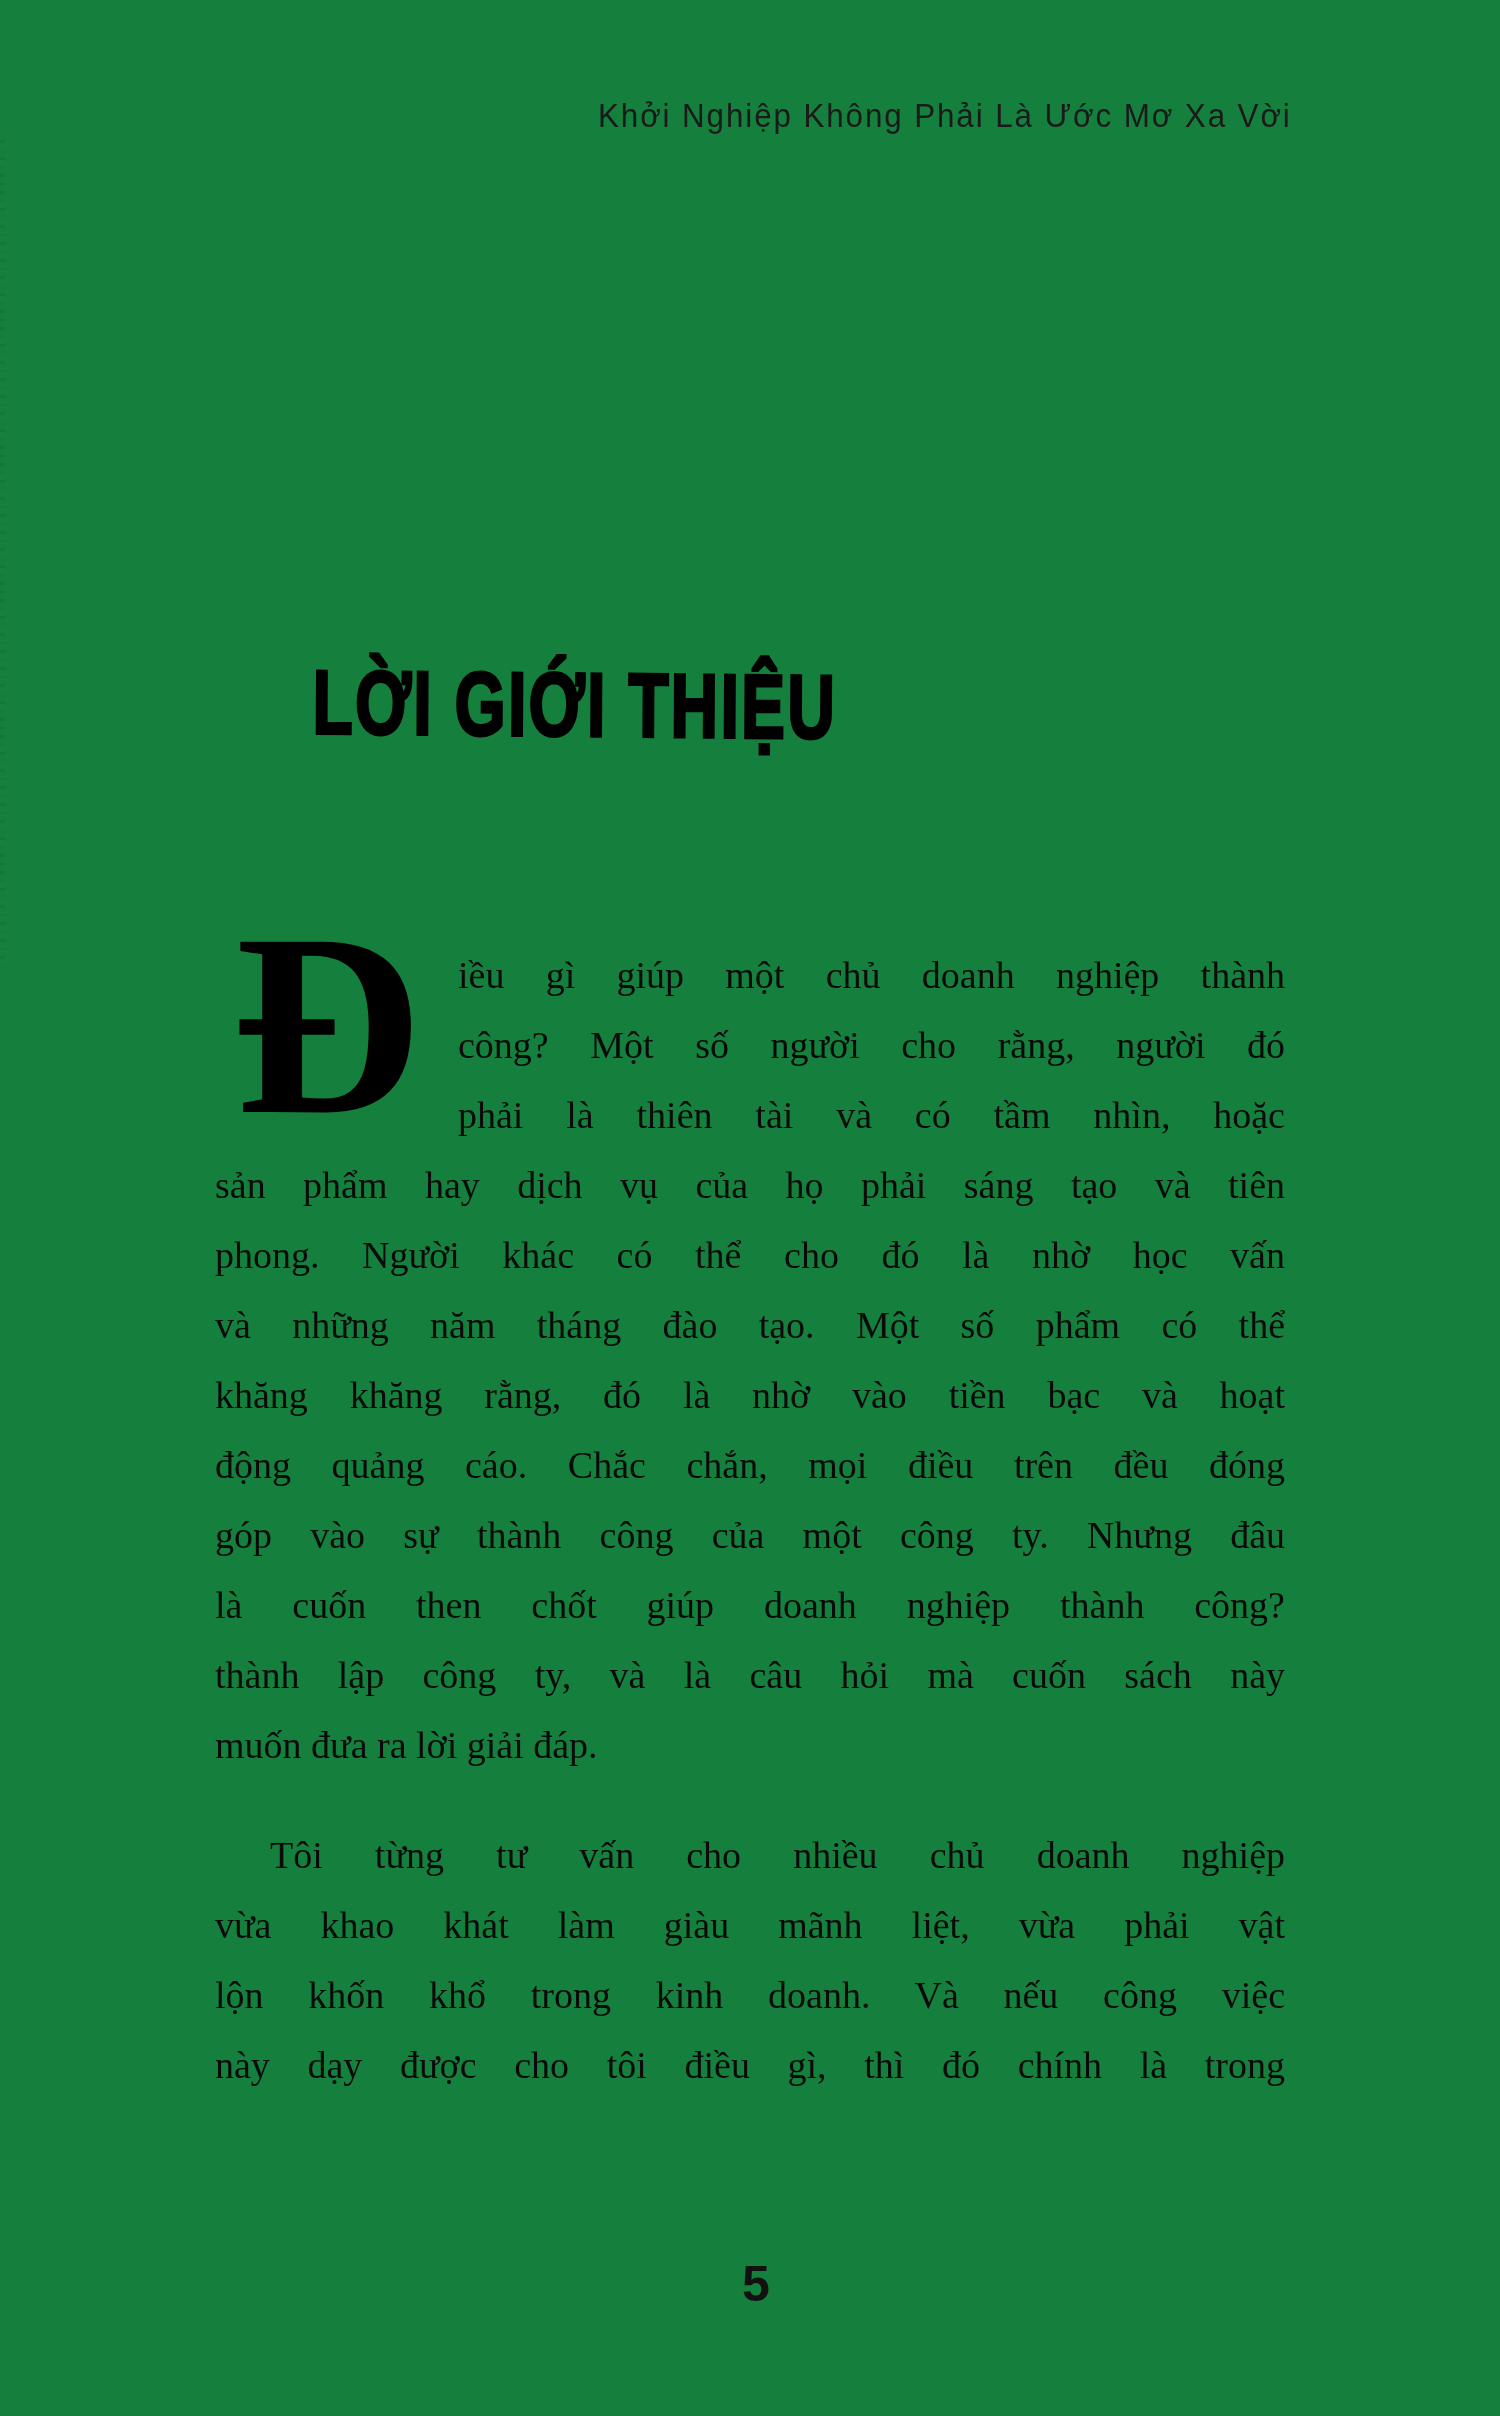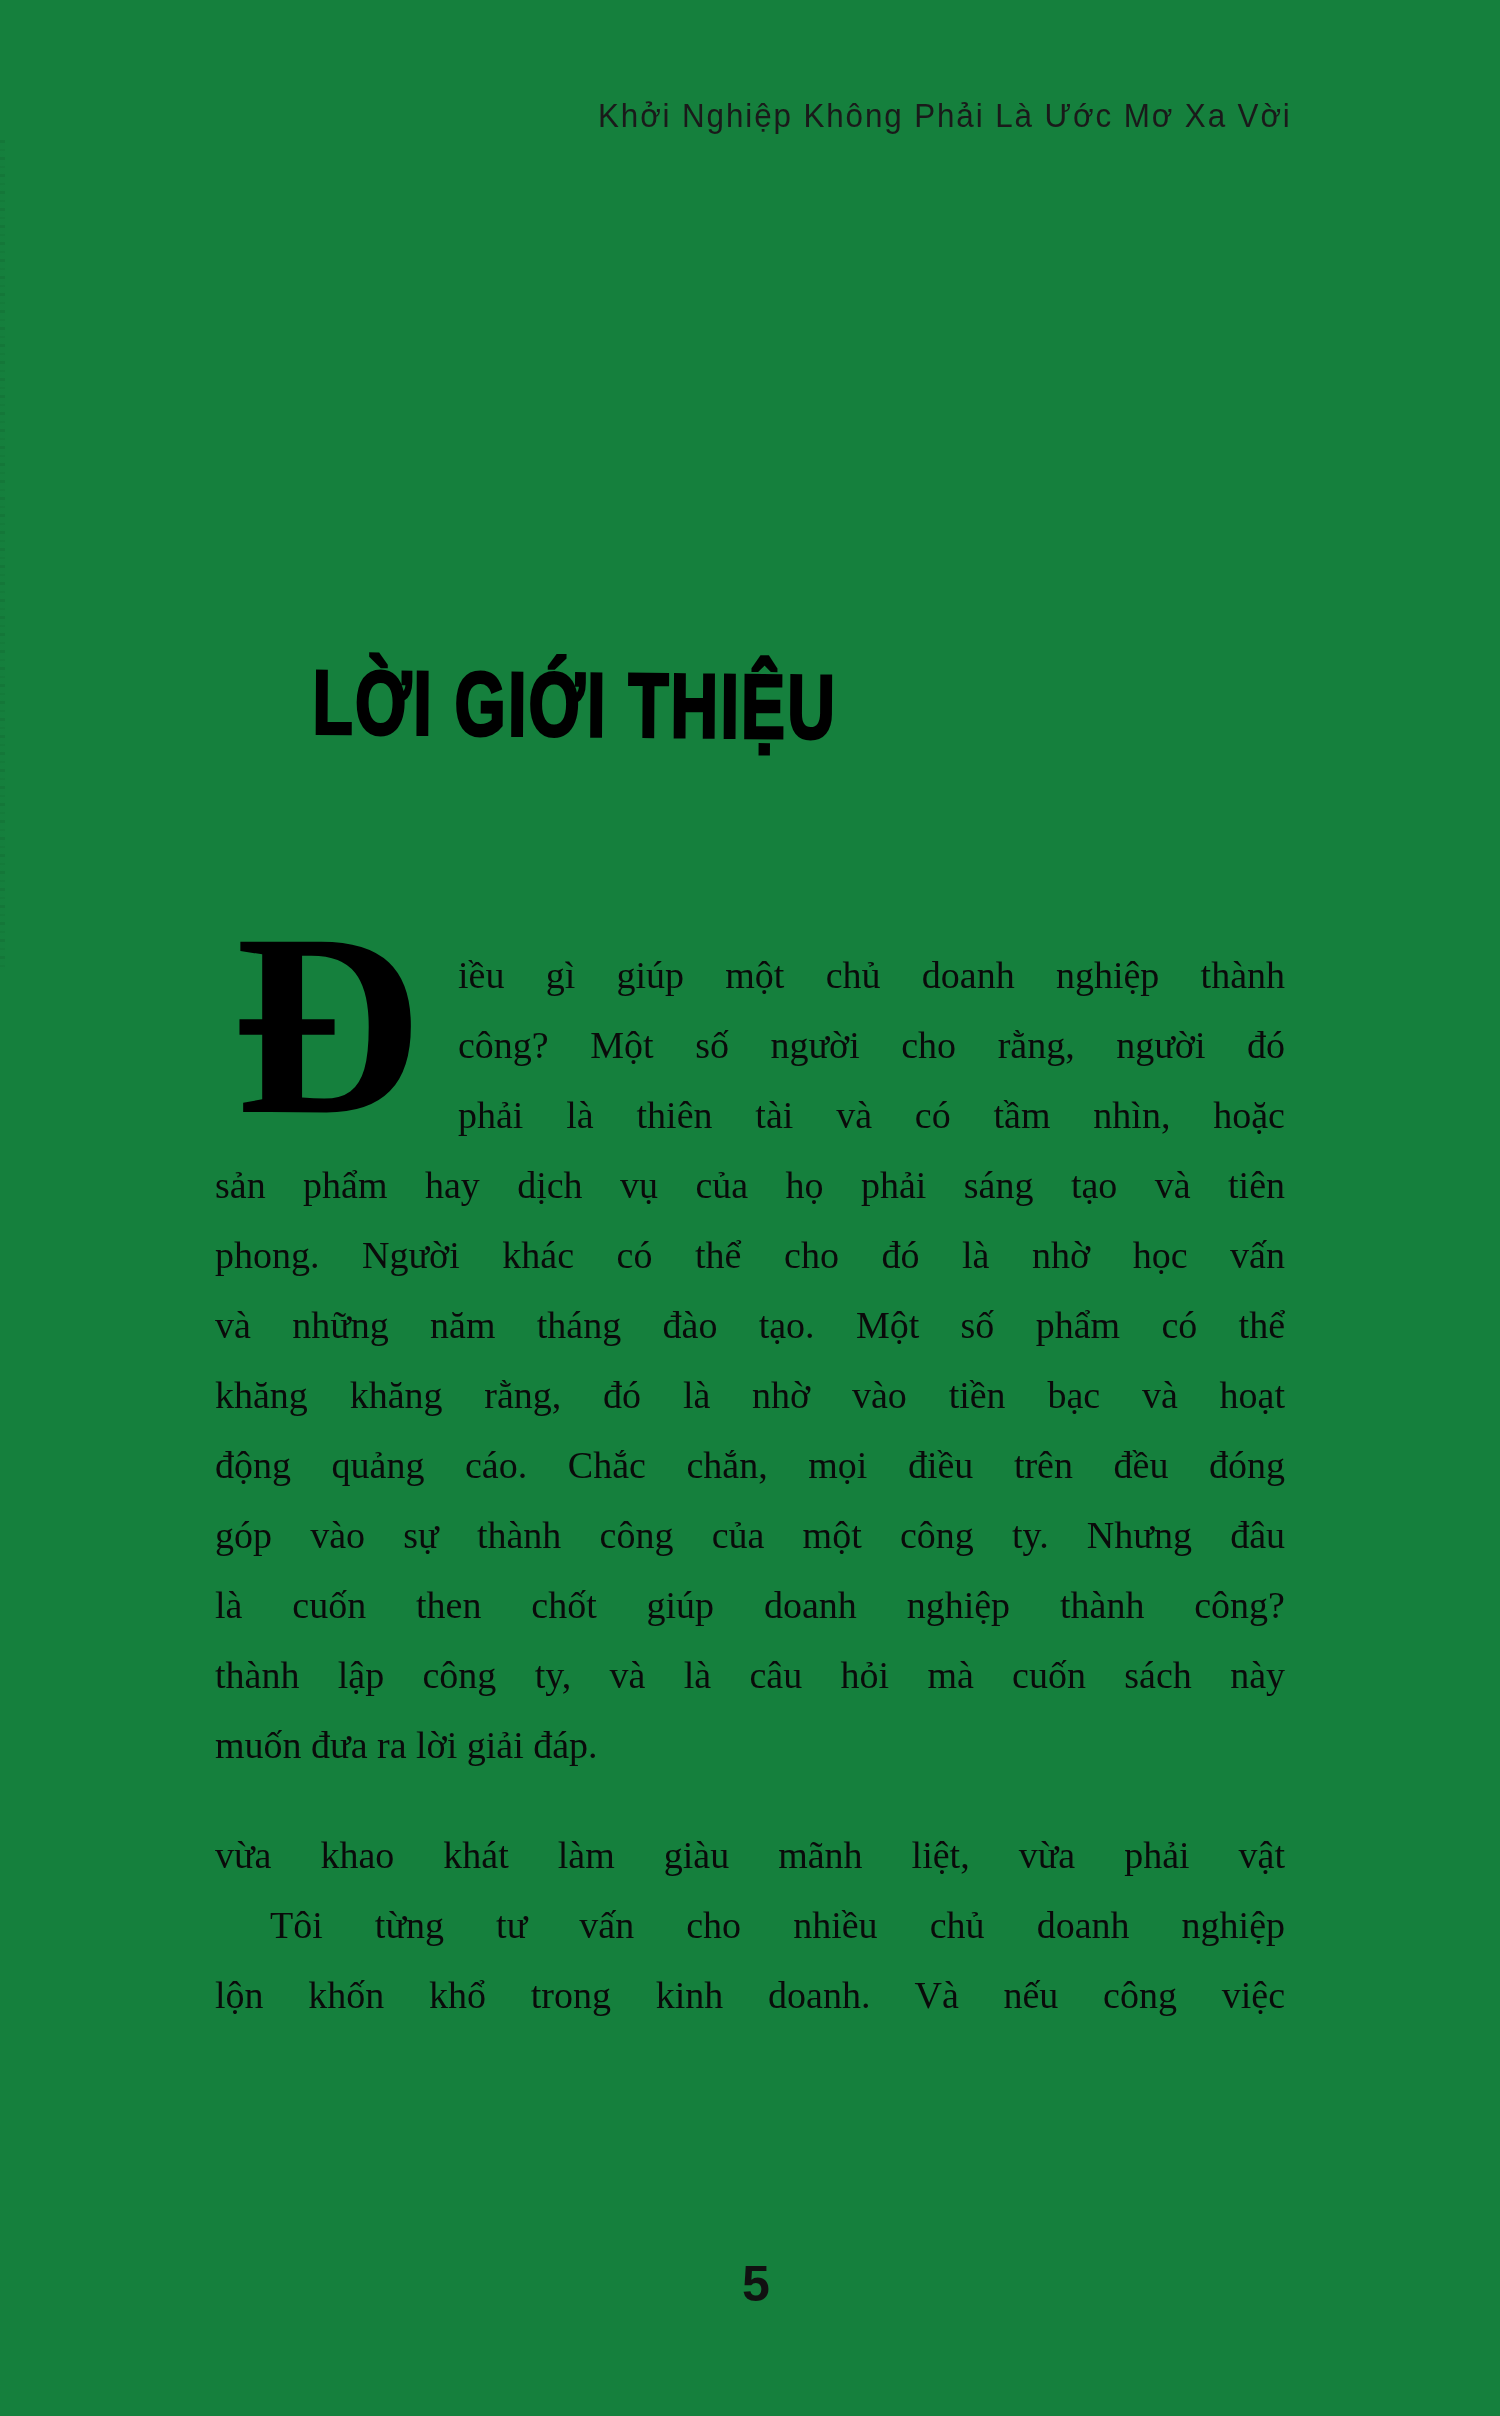--- a/index.html
+++ b/index.html
@@ -126,21 +126,22 @@
         <div class="line">phong. Người khác có thể cho đó là nhờ học vấn</div>
         <div class="line">và những năm tháng đào tạo. Một số phẩm có thể</div>
         <div class="line">khăng khăng rằng, đó là nhờ vào tiền bạc và hoạt</div>
         <div class="line">động quảng cáo. Chắc chắn, mọi điều trên đều đóng</div>
         <div class="line">góp vào sự thành công của một công ty. Nhưng đâu</div>
         <div class="line">là cuốn then chốt giúp doanh nghiệp thành công?</div>
         <div class="line">thành lập công ty, và là câu hỏi mà cuốn sách này</div>
         <div class="line para-last">muốn đưa ra lời giải đáp.</div>
       </div>
       <div class="para para2">
+        <div class="line indent">Tôi từng tư vấn cho nhiều chủ doanh nghiệp</div>
         <div class="line">vừa khao khát làm giàu mãnh liệt, vừa phải vật</div>
-        <div class="line indent">Tôi từng tư vấn cho nhiều chủ doanh nghiệp</div>
         <div class="line">lộn khốn khổ trong kinh doanh. Và nếu công việc</div>
+        <div class="line">này dạy được cho tôi điều gì, thì đó chính là trong</div>
       </div>
     </div>
 
   <div class="pagenum">5</div>
 
 </div>
 
 </body></html>

